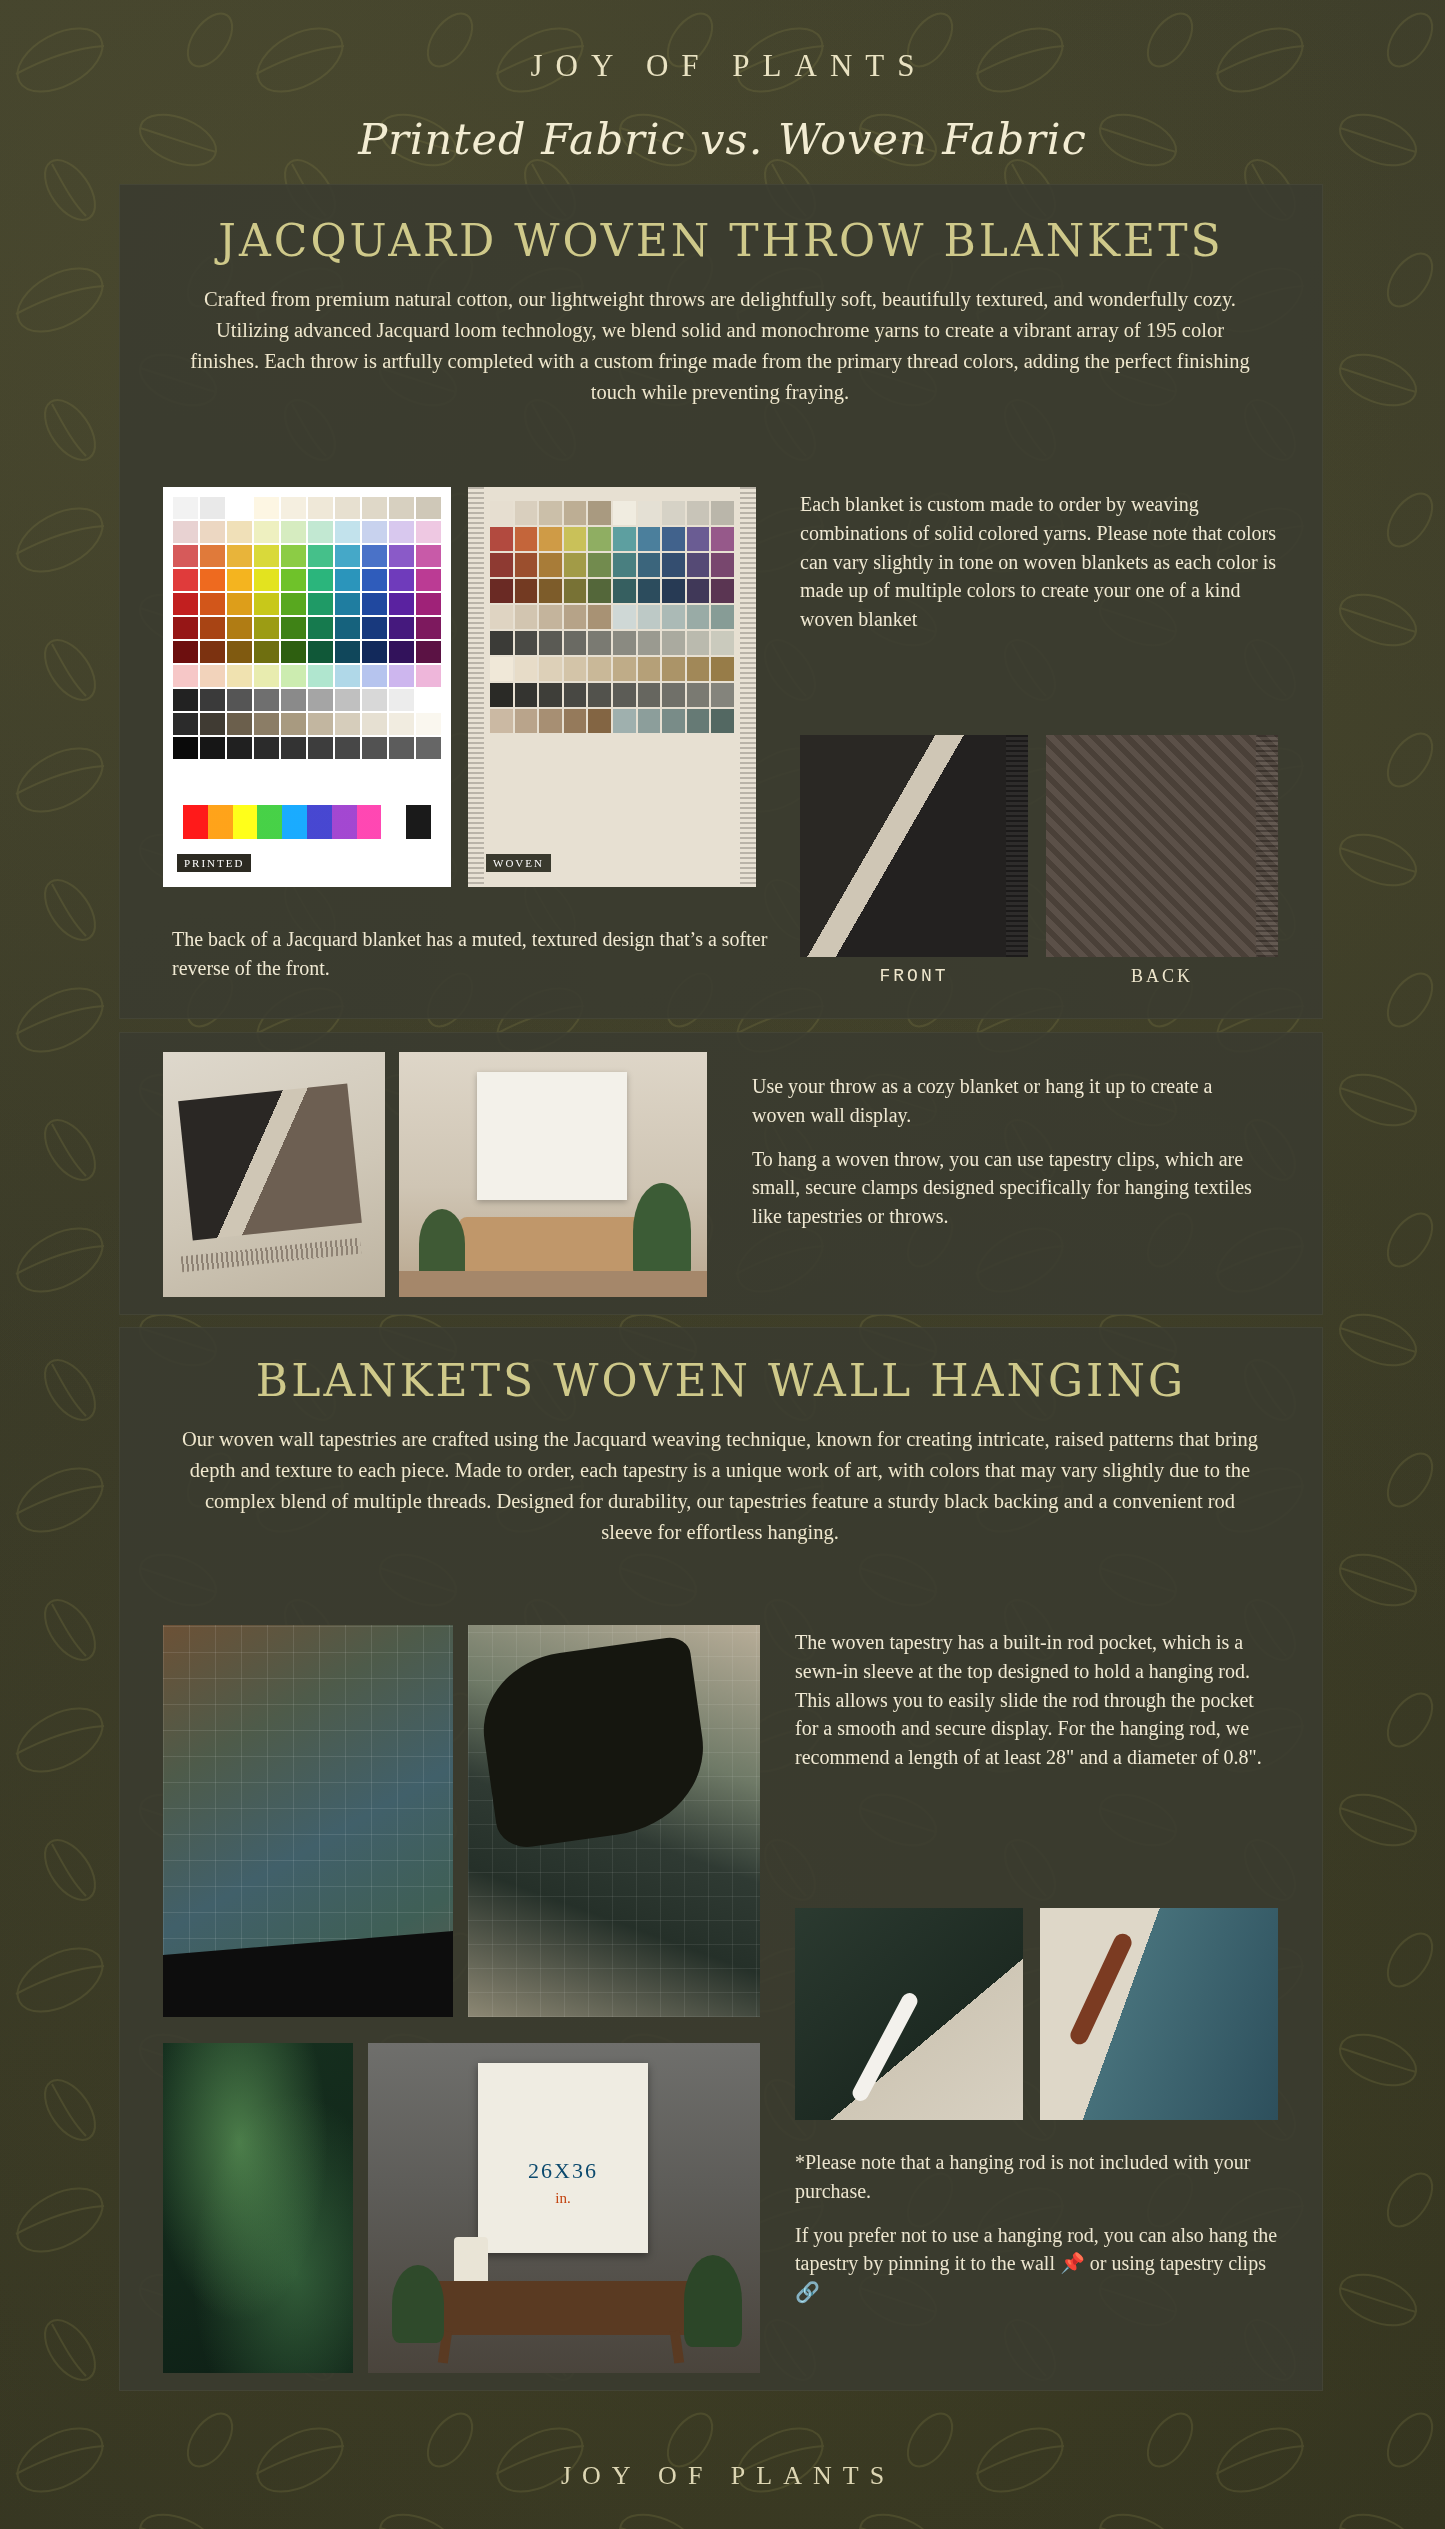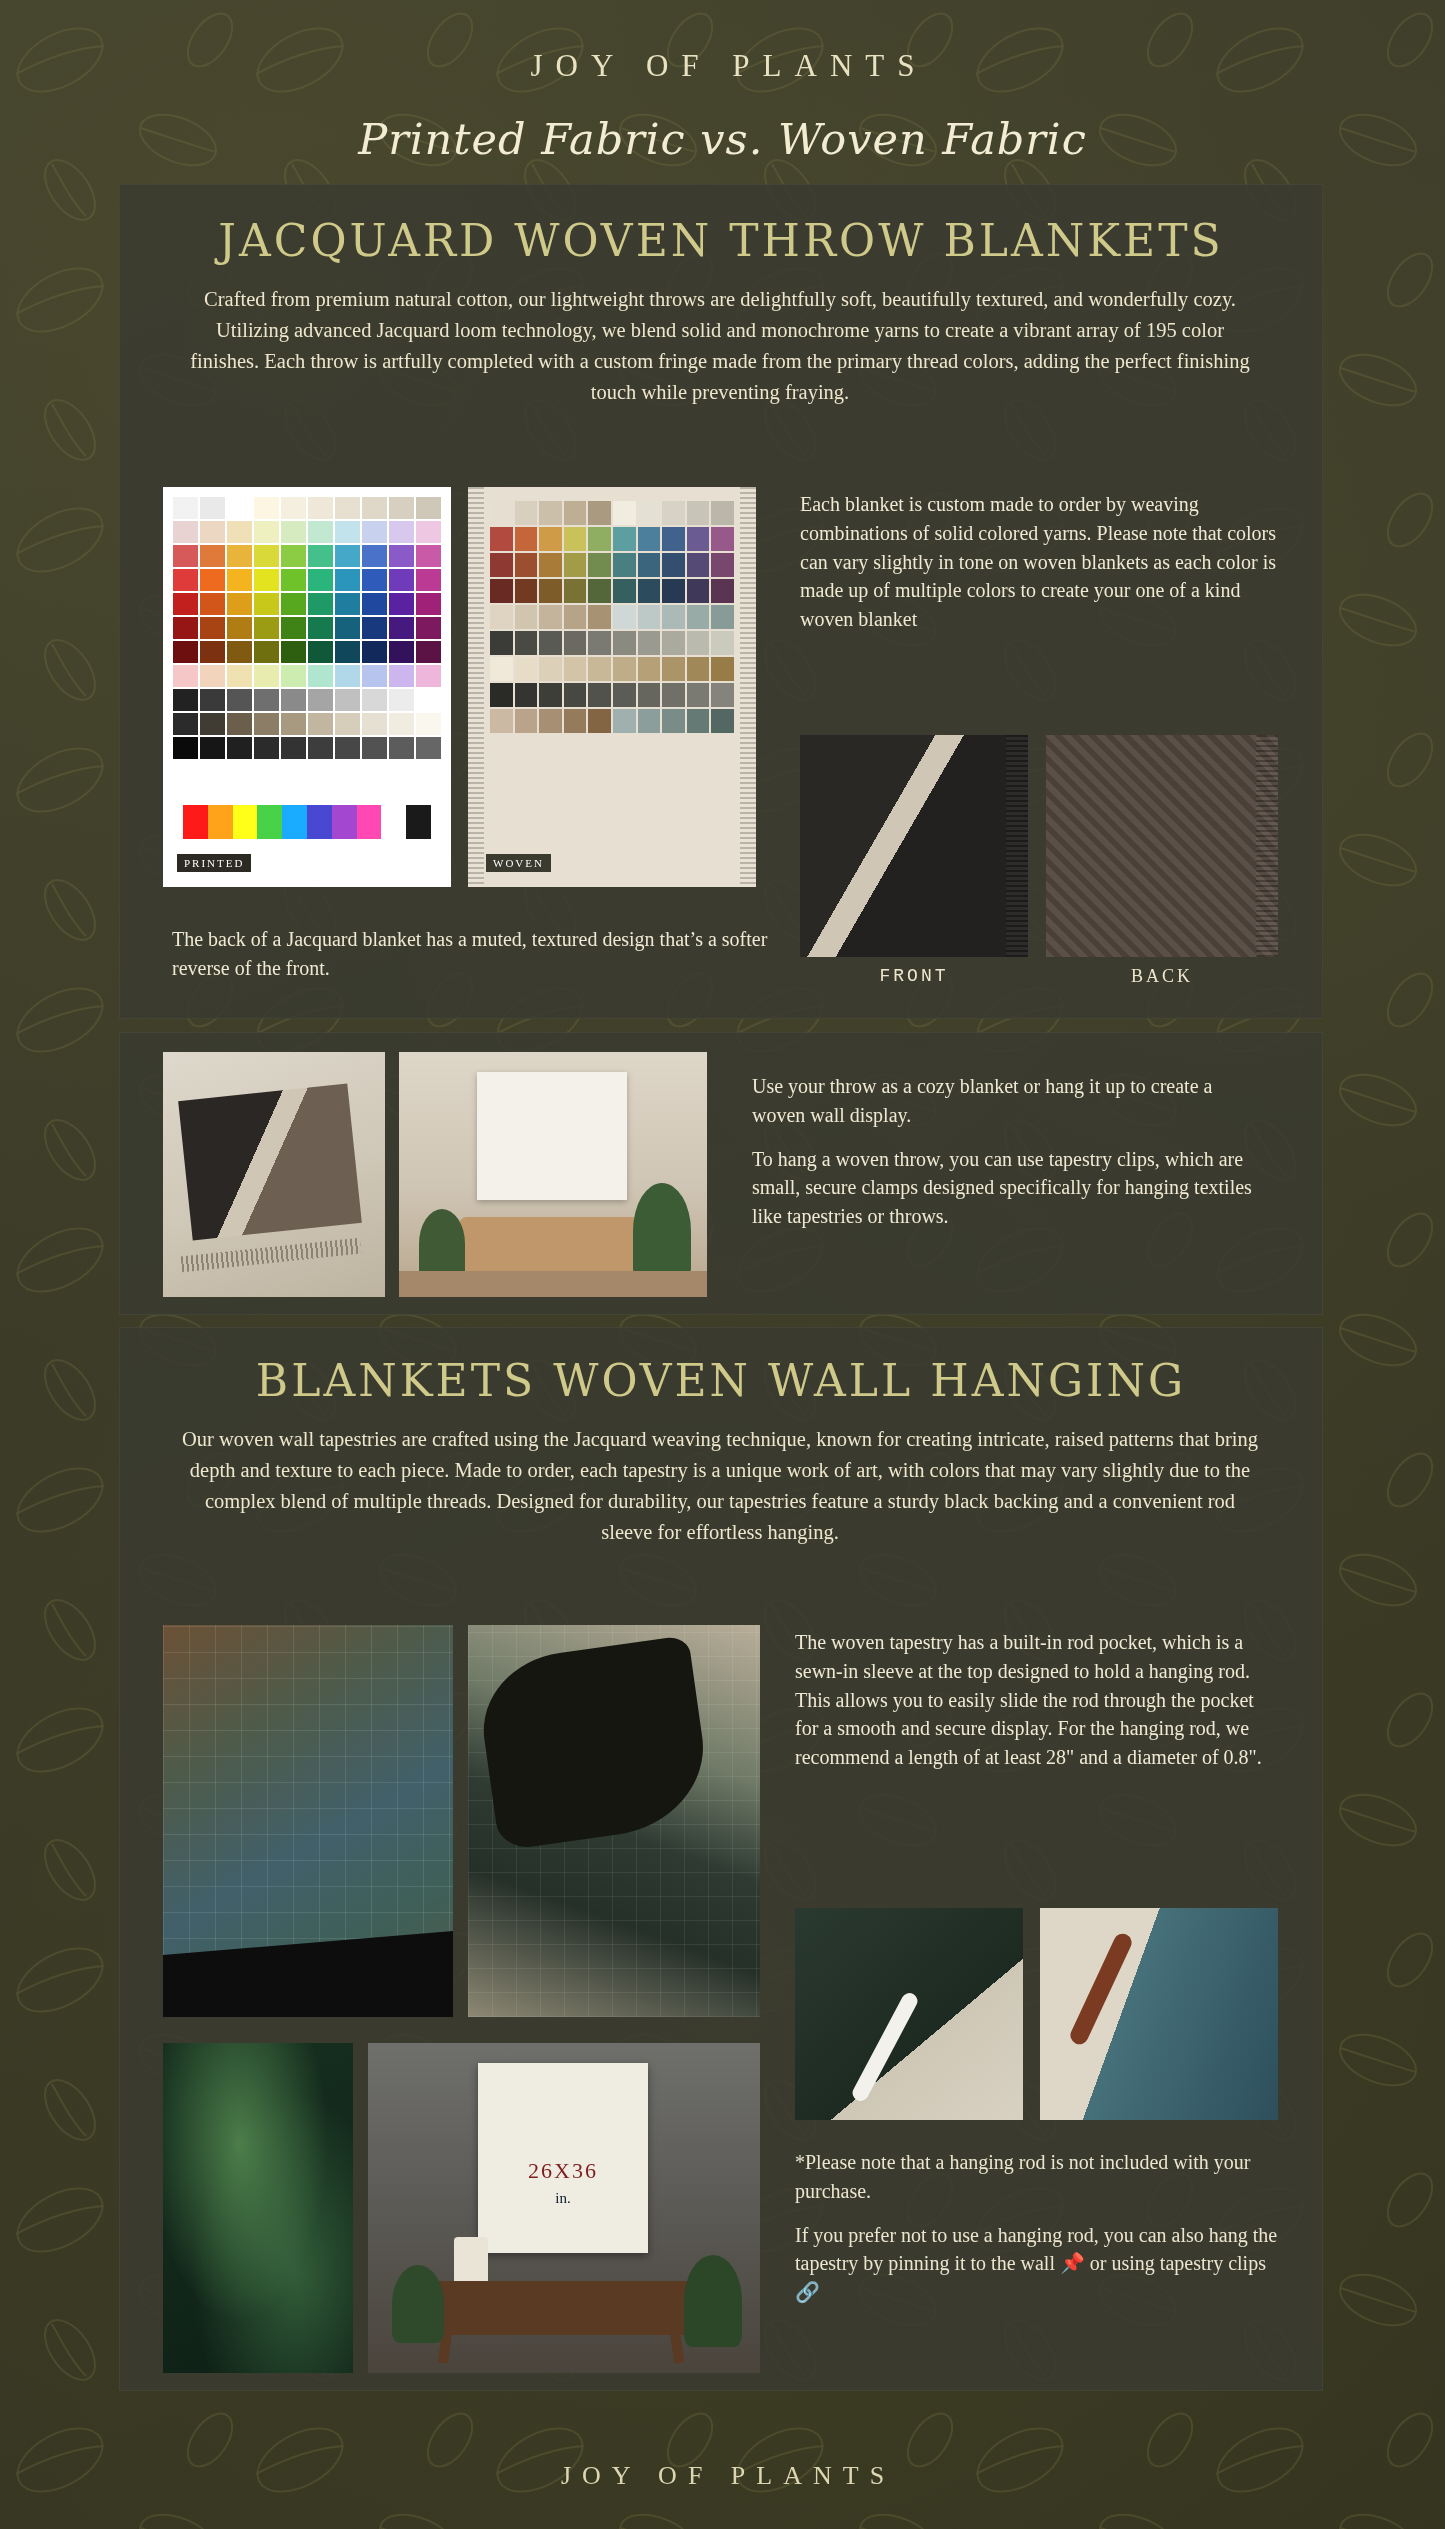--- a/index.html
+++ b/index.html
@@ -480,22 +480,22 @@
 <div class="img rod-photo" style="left:795px; top:1908px; width:228px; height:212px;">
   <div style="position:absolute; left:36%; bottom:6%; width:16px; height:120px; background:#f3f1ec; transform:rotate(28deg); border-radius:8px;"></div>
 </div>
 <div class="img rod-photo2" style="left:1040px; top:1908px; width:238px; height:212px;">
   <div style="position:absolute; left:22%; top:10%; width:18px; height:120px; background:#7b3b22; transform:rotate(25deg); border-radius:9px;"></div>
 </div>
 
 <div class="img leaf-art" style="left:163px; top:2043px; width:190px; height:330px;"></div>
 <div class="img room-dark" style="left:368px; top:2043px; width:392px; height:330px;">
   <div style="position:absolute; left:110px; top:20px; width:170px; height:190px; background:#efece2; box-shadow:0 3px 8px rgba(0,0,0,.4); display:flex; flex-direction:column; align-items:center; justify-content:center; gap:6px;">
-    <span style="font-family:'Liberation Serif',serif; font-size:22px; color:#7f1d1d; letter-spacing:2px;margin-top:48px;">26X36</span>
-    <span style="font-family:'Liberation Serif',serif; font-size:15px; color:#0f172a;">in.</span>
+    <span style="font-family:'Liberation Serif',serif; font-size:22px; color:#0c4a6e; letter-spacing:2px;margin-top:48px;">26X36</span>
+    <span style="font-family:'Liberation Serif',serif; font-size:15px; color:#c2410c;">in.</span>
   </div>
   <div style="position:absolute; left:60px; bottom:38px; width:270px; height:54px; background:#5a3a22; border-radius:4px;"></div>
   <div style="position:absolute; left:72px; bottom:10px; width:10px; height:32px; background:#5a3a22; transform:rotate(8deg);"></div>
   <div style="position:absolute; right:78px; bottom:10px; width:10px; height:32px; background:#5a3a22; transform:rotate(-8deg);"></div>
   <div style="position:absolute; left:86px; bottom:92px; width:34px; height:44px; background:#e9e4d6; border-radius:4px 4px 0 0;"></div>
   <div style="position:absolute; left:24px; bottom:30px; width:52px; height:78px; background:#2f4a2b; border-radius:50% 50% 14% 14%;"></div>
   <div style="position:absolute; right:18px; bottom:26px; width:58px; height:92px; background:#2c4628; border-radius:50% 50% 14% 14%;"></div>
 </div>
 
 <div class="body-text note-text" style="left:795px; top:2148px; width:488px;">

